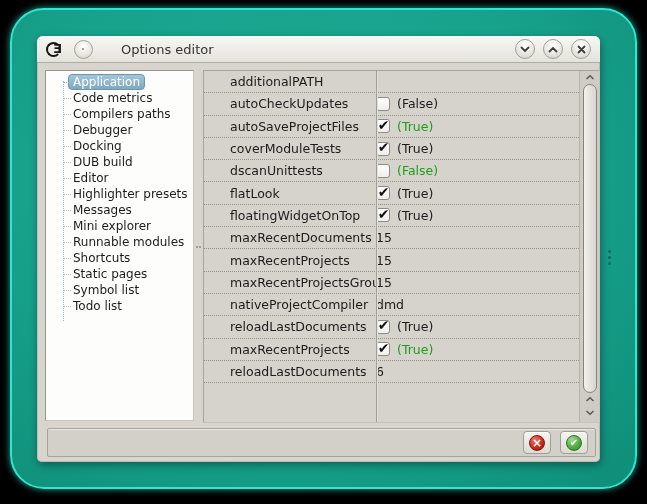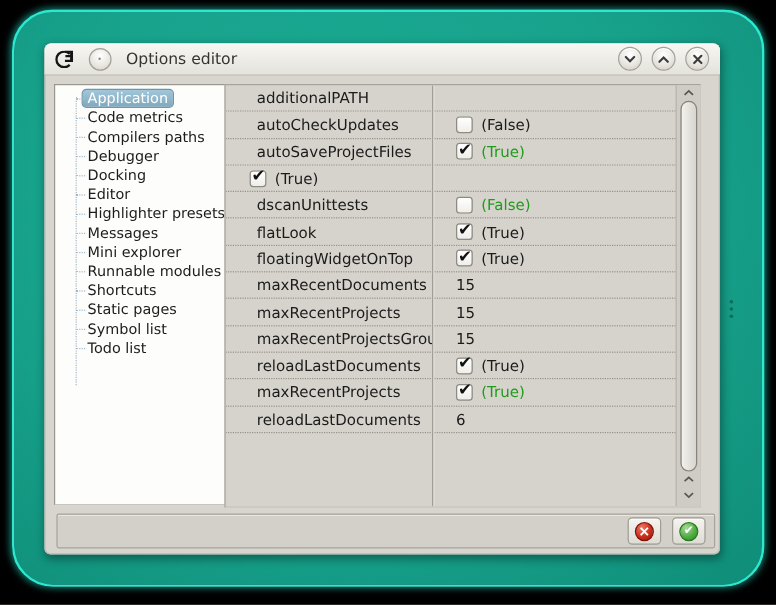--- a/index.html
+++ b/index.html
@@ -29,21 +29,21 @@
     background:linear-gradient(#f8f7f3,#e3e2db);border-bottom:1px solid #adaba3;
   }
   .logo{position:relative;width:20px;height:17px;flex:none;}
   .logo-c{position:absolute;left:0;top:1px;width:11px;height:11px;border:2.4px solid #151515;
     border-radius:50%;border-right-color:transparent;}
   .logo-e{position:absolute;left:7px;top:-1px;font-size:13px;font-weight:bold;color:#151515;line-height:17px;}
   .menu-btn{width:17px;height:17px;border-radius:50%;flex:none;cursor:default;
     background:radial-gradient(circle at 50% 32%,#ffffff,#e7e5de 62%,#cfcdc5);
     border:1px solid #a3a199;position:relative;}
   .menu-btn::after{content:"";position:absolute;left:7px;top:7px;width:2px;height:2px;border-radius:50%;background:#8a887f;}
-  .tb-title{font-size:13px;color:#35352f;margin-left:4px;white-space:nowrap;}
+  .tb-title{font-size:13px;color:#35352f;margin-left:20px;white-space:nowrap;}
   .tb-spacer{flex:1;}
   .tb-btn{width:18px;height:18px;border-radius:50%;flex:none;display:flex;align-items:center;justify-content:center;
     background:radial-gradient(circle at 50% 32%,#ffffff,#e6e4dd 60%,#ccCAC2);
     border:1px solid #a2a098;box-shadow:inset 0 1px 0 #fff;}
   .tb-btn svg{display:block;}
   
   .content{position:absolute;left:0;top:28px;right:0;bottom:0;}
   
   .tree{
     position:absolute;left:8px;top:6px;width:149px;height:351px;box-sizing:border-box;
@@ -58,30 +58,30 @@
   .tree-label.selected{
     background:linear-gradient(#a2c6d9,#7fa9bf);border:1px solid #6b96ac;border-radius:4px;
     color:#ffffff;padding:0 4px;margin-left:-5px;
   }
   
   .splitter{position:absolute;left:158px;top:6px;width:8px;height:351px;cursor:col-resize;}
   .splitter-grip{position:absolute;left:1px;top:176px;width:2px;height:2px;border-radius:50%;
     background:#8d8b81;box-shadow:3px 0 0 #8d8b81;}
   
   .grid{
-    position:absolute;left:150px;top:6px;width:397px;height:353px;box-sizing:border-box;
+    position:absolute;left:166px;top:6px;width:397px;height:353px;box-sizing:border-box;
     background:#d6d3cc;border:1px solid #a5a39b;border-right-color:#c5c3bb;border-bottom-color:#c5c3bb;
     display:flex;overflow:hidden;
   }
   .grid-rows{width:375px;position:relative;overflow:hidden;}
   .grid-colsep{position:absolute;left:172px;top:0;bottom:0;width:1px;background:#9f9d95;box-shadow:1px 0 0 #e3e1db;}
   .grid-row{height:22.3px;display:flex;align-items:center;border-bottom:1px dotted #94928a;box-sizing:border-box;}
   .row-name{width:172px;flex:none;box-sizing:border-box;padding-left:26px;font-size:12.5px;color:#1b1b1b;
     white-space:nowrap;overflow:hidden;}
-  .row-value{flex:1;display:flex;align-items:center;gap:7px;padding-left:20px;font-size:12.5px;color:#1b1b1b;min-width:0;}
+  .row-value{flex:1;display:flex;align-items:center;gap:7px;padding-left:0;font-size:12.5px;color:#1b1b1b;min-width:0;}
   .checkbox{width:14px;height:14px;flex:none;border-radius:3px;border:1px solid #8d8b83;
     background:linear-gradient(#ffffff,#efeee9);box-sizing:border-box;
     display:flex;align-items:center;justify-content:center;}
   .checkbox.checked{font-size:14px;font-weight:bold;color:#121212;line-height:10px;padding-bottom:3px;padding-left:1px;}
   .value-text{white-space:nowrap;overflow:hidden;}
   .value-text.green{color:#1f9c1a;}
   
   .scrollbar{width:20px;flex:none;background:#cfccc5;border-left:1px solid #b6b4ac;
     display:flex;flex-direction:column;align-items:center;box-sizing:border-box;}
   .sb-btn{width:18px;height:13px;display:flex;align-items:center;justify-content:center;flex:none;}
@@ -150,20 +150,23 @@
           <div class="tree-item">
     <span class="tree-label">Compilers paths</span>
   </div>
           <div class="tree-item">
     <span class="tree-label">Debugger</span>
   </div>
           <div class="tree-item">
     <span class="tree-label">Docking</span>
   </div>
           <div class="tree-item">
+    <span class="tree-label">DUB build</span>
+  </div>
+          <div class="tree-item">
     <span class="tree-label">Editor</span>
   </div>
           <div class="tree-item">
     <span class="tree-label">Highlighter presets</span>
   </div>
           <div class="tree-item">
     <span class="tree-label">Messages</span>
   </div>
           <div class="tree-item">
     <span class="tree-label">Mini explorer</span>
@@ -207,20 +210,21 @@
             </span>
   </div>
           <div class="grid-row">
     <span class="row-name">autoSaveProjectFiles</span>
     <span class="row-value">
               <span class="checkbox checked">✔</span>
               <span class="value-text green">(True)</span>
             </span>
   </div>
           <div class="grid-row">
+    <span class="row-name">coverModuleTests</span>
     <span class="row-value">
               <span class="checkbox checked">✔</span>
               <span class="value-text">(True)</span>
             </span>
   </div>
           <div class="grid-row">
     <span class="row-name">dscanUnittests</span>
     <span class="row-value">
               <span class="checkbox"></span>
               <span class="value-text green">(False)</span>
@@ -249,20 +253,26 @@
           <div class="grid-row">
     <span class="row-name">maxRecentProjects</span>
     <span class="row-value">
               <span class="value-text">15</span>
             </span>
   </div>
           <div class="grid-row">
     <span class="row-name">maxRecentProjectsGrou</span>
     <span class="row-value">
               <span class="value-text">15</span>
+            </span>
+  </div>
+          <div class="grid-row">
+    <span class="row-name">nativeProjectCompiler</span>
+    <span class="row-value">
+              <span class="value-text">dmd</span>
             </span>
   </div>
           <div class="grid-row">
     <span class="row-name">reloadLastDocuments</span>
     <span class="row-value">
               <span class="checkbox checked">✔</span>
               <span class="value-text">(True)</span>
             </span>
   </div>
           <div class="grid-row">

